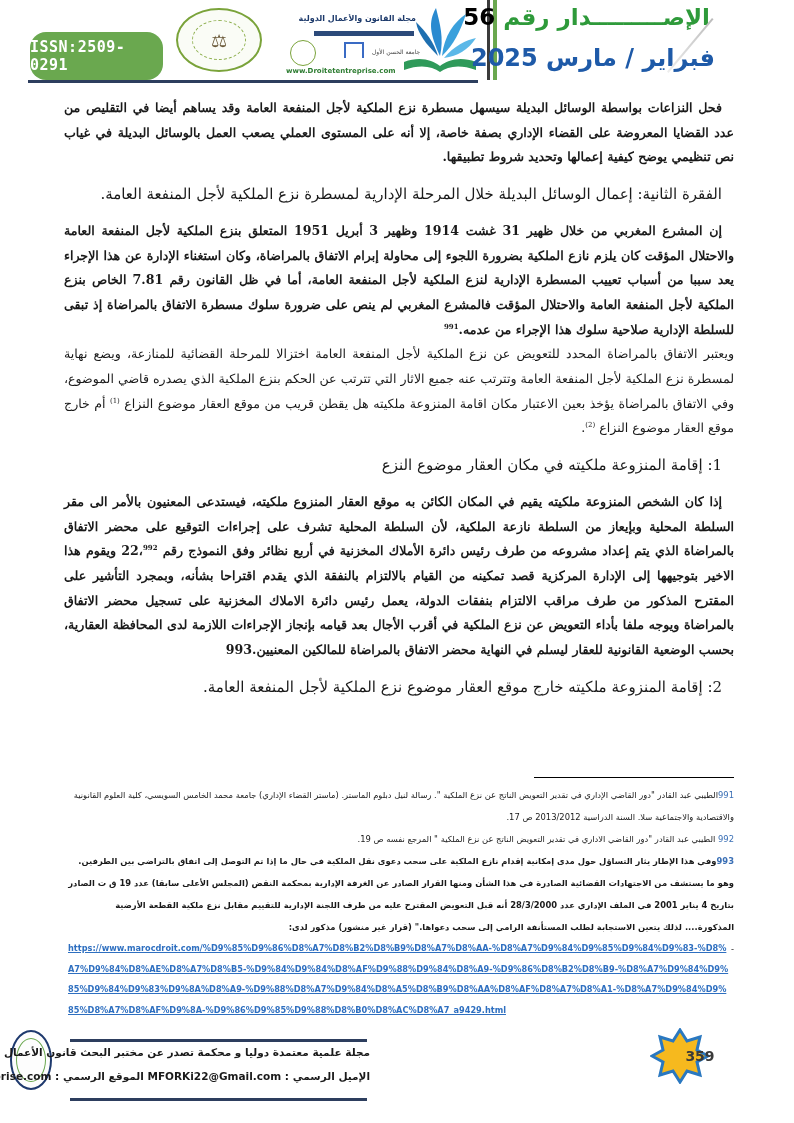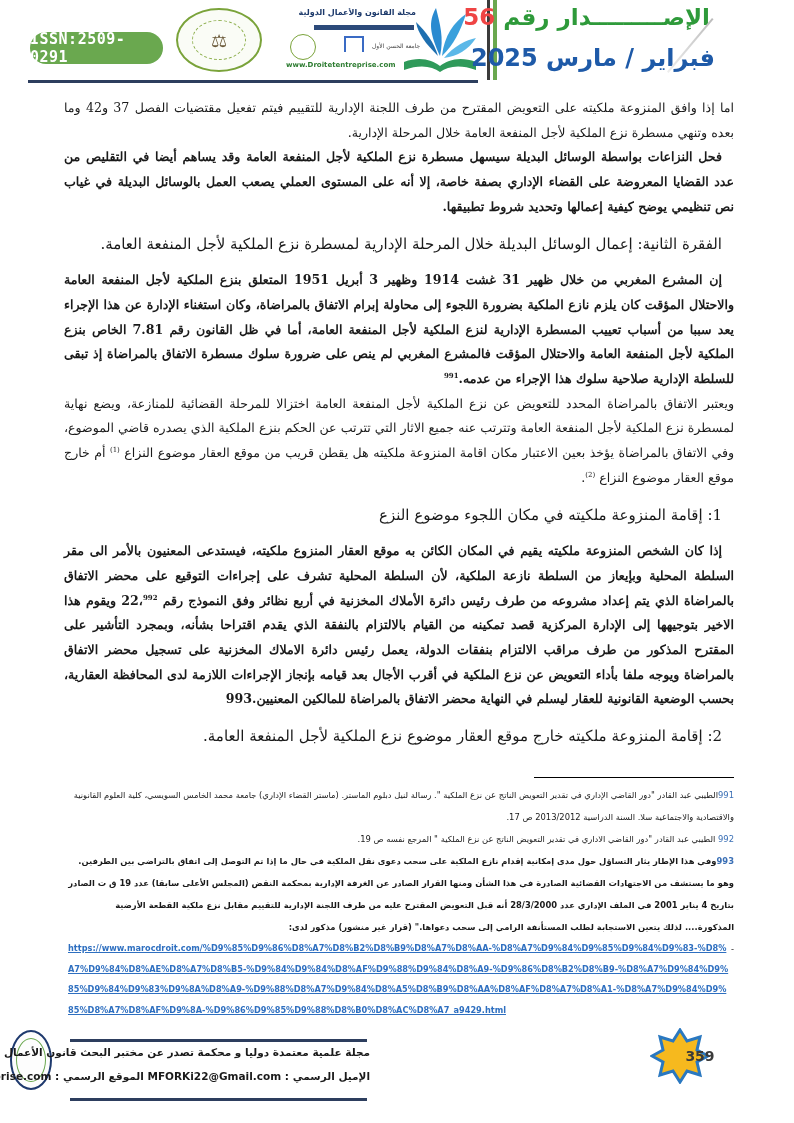--- a/index.html
+++ b/index.html
@@ -2,48 +2,48 @@
 <html><head>
 <meta charset="utf-8">
 <style>
   * { box-sizing: border-box; margin: 0; padding: 0; }
   html, body { width: 794px; height: 1123px; background: #ffffff; overflow: hidden; }
   body { position: relative; font-family: "DejaVu Sans", sans-serif; color: #1a1a1a; }
 
   
   .header { position: absolute; left: 0; top: 0; width: 794px; height: 84px; }
   .issn-badge {
-    position: absolute; left: 30px; top: 32px; width: 133px; height: 32px;
+    position: absolute; left: 30px; top: 32px; width: 133px; height: 48px;
     background: #6aa84f; border-radius: 16px; color: #ffffff;
     font-family: "DejaVu Sans Mono", monospace; font-weight: bold; font-size: 15px;
     display: flex; align-items: center; justify-content: center; letter-spacing: 0.5px;
   }
   .lab-seal {
     position: absolute; left: 176px; top: 8px; width: 86px; height: 64px;
     border-radius: 50%; border: 2px solid #7aa33a; background: #fafcf6;
     display: flex; align-items: center; justify-content: center;
   }
   .lab-seal .inner { width: 54px; height: 40px; border-radius: 50%; border: 1px dashed #8fb050; display:flex; align-items:center; justify-content:center; color:#6b5a3a; font-size: 18px; }
   .journal-logo {
-    position: absolute; left: 284px; top: 6px; width: 196px; height: 64px;
+    position: absolute; left: 284px; top: 12px; width: 196px; height: 64px;
   }
   .journal-logo .jtitle { position:absolute; left: 2px; top: 2px; width: 130px; font-size: 8px; color:#1d3a6b; font-weight:bold; text-align:right; direction: rtl; white-space: nowrap; overflow:hidden; }
   .journal-logo .jband { position:absolute; left: 30px; top: 19px; width: 100px; height: 5px; background:#2c4a7a; }
   .journal-logo .mini-seal { position:absolute; left: 6px; top: 28px; width: 26px; height: 26px; border-radius:50%; border:1px solid #7aa33a; }
   .journal-logo .uni { position:absolute; left: 60px; top: 30px; width: 20px; height: 16px; border: 2px solid #3a6bc4; border-bottom: none; }
   .journal-logo .uni-text { position:absolute; left: 88px; top: 36px; font-size: 6px; color:#444; }
   .journal-logo .site { position:absolute; left: 2px; top: 55px; font-size: 7px; color:#2e7d32; font-weight:bold; font-family:"DejaVu Sans", sans-serif; }
   .book-icon { position:absolute; left: 400px; top: 4px; width: 80px; height: 70px; }
   .header-sep-v1 { position:absolute; left: 487px; top: 0; width: 3px; height: 80px; background: #3b3b3b; }
   .header-sep-v2 { position:absolute; left: 493px; top: 0; width: 4px; height: 80px; background: #6aa84f; }
   .issue-line {
     position:absolute; left: 505px; top: 4px; width: 205px; height: 34px;
     direction: rtl; text-align: right; font-weight: bold; font-size: 23px; color:#2e9a3a; white-space: nowrap;
   }
-  .issue-line .num { color:#ef4444; }
+  .issue-line .num { color:#000000; }
   .date-line {
     position:absolute; left: 505px; top: 44px; width: 210px; height: 36px;
     direction: rtl; text-align: right; font-weight: bold; font-size: 24px; color:#1e5aa8; white-space: nowrap;
   }
   .diag { position:absolute; left: 712px; top: 18px; width: 2px; height: 70px; background: linear-gradient(#bbb,#eee); transform: rotate(40deg); transform-origin: top left; }
   .header-rule { position:absolute; left: 28px; top: 80px; width: 450px; height: 3px; background: #2d3e5e; }
 
   
   .content { position:absolute; left: 64px; top: 96px; width: 670px; direction: rtl; text-align: justify; font-family: "DejaVu Serif", serif; font-size: 12.6px; line-height: 24.7px; }
   .content p { margin: 0; }
@@ -103,26 +103,25 @@
   <div class="issue-line">
     <span>الإصـــــــــدار رقم</span>
     <span class="num">56</span>
   </div>
   <div class="date-line">فبراير / مارس 2025</div>
   <div class="diag"></div>
   <div class="header-rule"></div>
 </div>
 
 <div class="content">
-  <p><span>اما إذا وافق المنزوعة ملكيته على التعويض المقترح من طرف اللجنة الإدارية للتقييم فيتم تفعيل مقتضيات الفصل 37 و42 وما بعده وتنهي مسطرة نزع الملكية لأجل المنفعة العامة خلال المرحلة الإدارية.</span></p>
   <p class="indent"><span>فحل النزاعات بواسطة الوسائل البديلة سيسهل مسطرة نزع الملكية لأجل المنفعة العامة وقد يساهم أيضا في التقليص من عدد القضايا المعروضة على القضاء الإداري بصفة خاصة، إلا أنه على المستوى العملي يصعب العمل بالوسائل البديلة في غياب نص تنظيمي يوضح كيفية إعمالها وتحديد شروط تطبيقها.</span></p>
   <h3>الفقرة الثانية: إعمال الوسائل البديلة خلال المرحلة الإدارية لمسطرة نزع الملكية لأجل المنفعة العامة.</h3>
   <p class="indent"><span>إن المشرع المغربي من خلال ظهير 31 غشت 1914 وظهير 3 أبريل 1951 المتعلق بنزع الملكية لأجل المنفعة العامة والاحتلال المؤقت كان يلزم نازع الملكية بضرورة اللجوء إلى محاولة إبرام الاتفاق بالمراضاة، وكان استغناء الإدارة عن هذا الإجراء يعد سببا من أسباب تعييب المسطرة الإدارية  لنزع الملكية لأجل المنفعة العامة، أما في ظل القانون  رقم 7.81 الخاص بنزع الملكية لأجل المنفعة العامة والاحتلال المؤقت فالمشرع المغربي لم ينص على ضرورة سلوك مسطرة الاتفاق بالمراضاة إذ تبقى للسلطة الإدارية صلاحية سلوك هذا الإجراء من عدمه.</span><sup>991</sup></p>
   <p><span>ويعتبر الاتفاق بالمراضاة المحدد للتعويض عن نزع الملكية لأجل المنفعة العامة اختزالا للمرحلة القضائية للمنازعة، ويضع نهاية لمسطرة نزع الملكية لأجل المنفعة العامة وتترتب عنه جميع الاثار التي تترتب عن الحكم بنزع الملكية الذي يصدره قاضي الموضوع، وفي الاتفاق بالمراضاة يؤخذ بعين الاعتبار مكان اقامة المنزوعة ملكيته هل يقطن قريب من موقع العقار موضوع النزاع</span> <sup>(1)</sup><span> أم خارج موقع العقار موضوع النزاع</span> <sup>(2)</sup><span>.</span></p>
-  <h3>1: إقامة المنزوعة ملكيته في مكان اللجوء موضوع النزع</h3>
+  <h3>1: إقامة المنزوعة ملكيته في مكان العقار موضوع النزع</h3>
   <p class="indent"><span>إذا كان الشخص المنزوعة ملكيته يقيم في المكان الكائن به موقع العقار المنزوع ملكيته، فيستدعى المعنيون بالأمر الى مقر السلطة المحلية وبإيعاز من السلطة نازعة الملكية،  لأن السلطة المحلية تشرف على إجراءات التوقيع على محضر الاتفاق بالمراضاة الذي يتم إعداد مشروعه من طرف رئيس دائرة الأملاك المخزنية في أربع نظائر وفق النموذج رقم 22،</span><sup>992</sup><span> ويقوم هذا الاخير بتوجيهها إلى الإدارة المركزية قصد تمكينه من القيام بالالتزام بالنفقة الذي يقدم اقتراحا بشأنه، وبمجرد التأشير على المقترح المذكور من طرف مراقب الالتزام بنفقات الدولة، يعمل رئيس دائرة الاملاك المخزنية على تسجيل محضر الاتفاق بالمراضاة ويوجه ملفا بأداء التعويض عن نزع الملكية في أقرب الأجال بعد قيامه بإنجاز الإجراءات اللازمة لدى المحافظة العقارية، بحسب الوضعية القانونية للعقار ليسلم في النهاية محضر الاتفاق بالمراضاة للمالكين المعنيين.993</span></p>
   <h3>2: إقامة المنزوعة ملكيته خارج موقع العقار موضوع نزع الملكية لأجل المنفعة العامة.</h3>
 </div>
 
 <div class="fn-rule"></div>
 <div class="footnotes">
   <div>
     <span class="fn-num">991</span><span>الطيبي عبد القادر "دور القاضي الإداري في تقدير التعويض الناتج عن نزع الملكية ". رسالة لنيل دبلوم الماستر. (ماستر القضاء الإداري) جامعة محمد الخامس السويسي، كلية العلوم القانونية والاقتصادية والاجتماعية سلا. السنة الدراسية 2013/2012 ص 17.</span>
   </div>
   <div>

